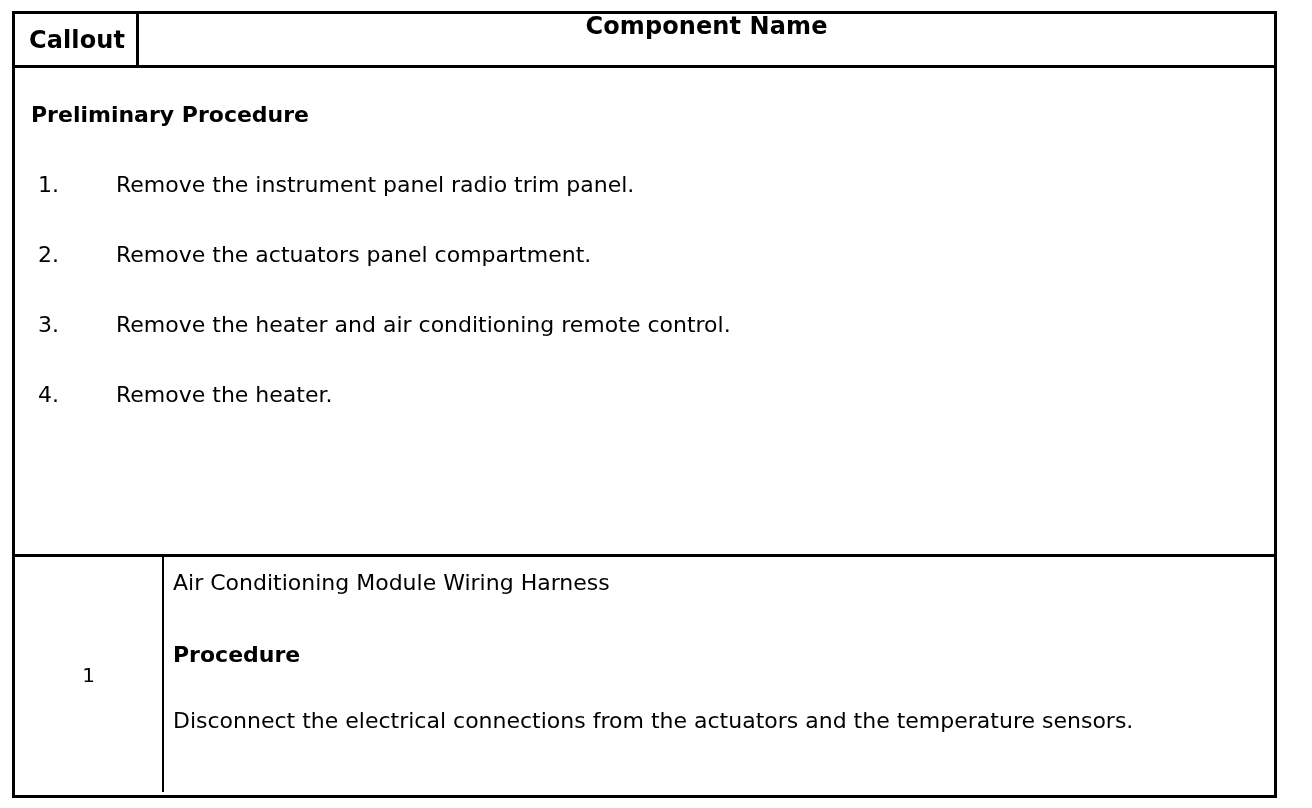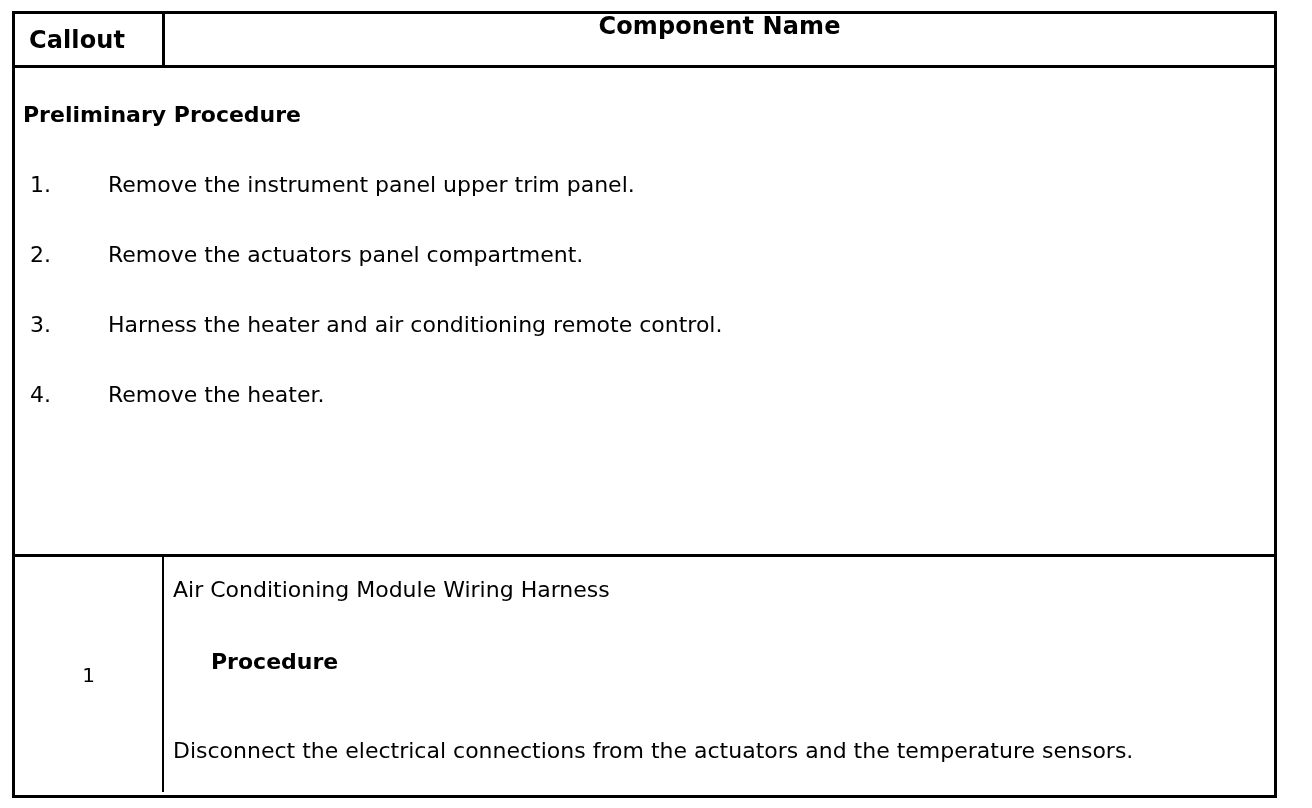--- a/index.html
+++ b/index.html
@@ -37,21 +37,21 @@
   
   .header-row {
     display: flex;
     align-items: center;
     height: 54px;                      
     box-sizing: border-box;
     border-bottom: 3px solid #000000;
   }
   .header-callout {
     box-sizing: border-box;
-    width: 150px;                      
+    width: 124px;                      
     height: 100%;
     display: flex;
     align-items: center;
     border-right: 3px solid #000000;
     padding-left: 14px;
   }
   .header-component {
     flex: 1;
     height: 100%;
     display: flex;
@@ -63,21 +63,21 @@
     font-weight: bold;
     line-height: 1;
     letter-spacing: 0.1px;
   }
 
   
   .prelim-row {
     box-sizing: border-box;
     height: 489px;                     
     border-bottom: 3px solid #000000;
-    padding: 36px 0 0 0;
+    padding: 36px 0 0 8px;
   }
   .prelim-title {
     font-size: 22px;
     font-weight: bold;
     line-height: 1;
     padding-left: 8px;
   }
   .steps {
     margin: 0;
     padding: 0;
@@ -115,38 +115,37 @@
     justify-content: center;
     border-right: 2px solid #000000;
   }
   .callout-num {
     font-size: 20px;
     line-height: 1;
   }
   .callout-body {
     flex: 1;
     box-sizing: border-box;
-    padding: 22px 14px 0 9px;
+    padding: 15px 14px 0 9px;
     min-width: 0;
   }
   .callout-title {
     font-size: 22px;
     line-height: 1;
   }
   .callout-subtitle {
     font-size: 22px;
     font-weight: bold;
     line-height: 1;
     margin-top: 50px;
-    margin-left: 38px;
   }
   .callout-para {
     font-size: 22px;
     line-height: 1.32;
-    margin-top: 63px;
+    margin-top: 40px;
   }
 </style>
 </head>
 <body>
 
 <div class="page">
   <div class="doc-table">
 
     <div class="header-row">
       <div class="header-callout">
@@ -156,29 +155,29 @@
         <span class="header-text">Component Name</span>
       </div>
     </div>
 
     <div class="prelim-row">
       <div class="prelim-title">Preliminary Procedure</div>
 
       <ol class="steps">
         <li class="step">
           <span class="step-num">1.</span>
-          <span class="step-text">Remove the instrument panel upper trim panel.</span>
+          <span class="step-text">Remove the instrument panel radio trim panel.</span>
         </li>
         <li class="step">
           <span class="step-num">2.</span>
           <span class="step-text">Remove the actuators panel compartment.</span>
         </li>
         <li class="step">
           <span class="step-num">3.</span>
-          <span class="step-text">Harness the heater and air conditioning remote control.</span>
+          <span class="step-text">Remove the heater and air conditioning remote control.</span>
         </li>
         <li class="step">
           <span class="step-num">4.</span>
           <span class="step-text">Remove the heater.</span>
         </li>
       </ol>
     </div>
 
     <div class="callout-row">
       <div class="callout-num-cell">

